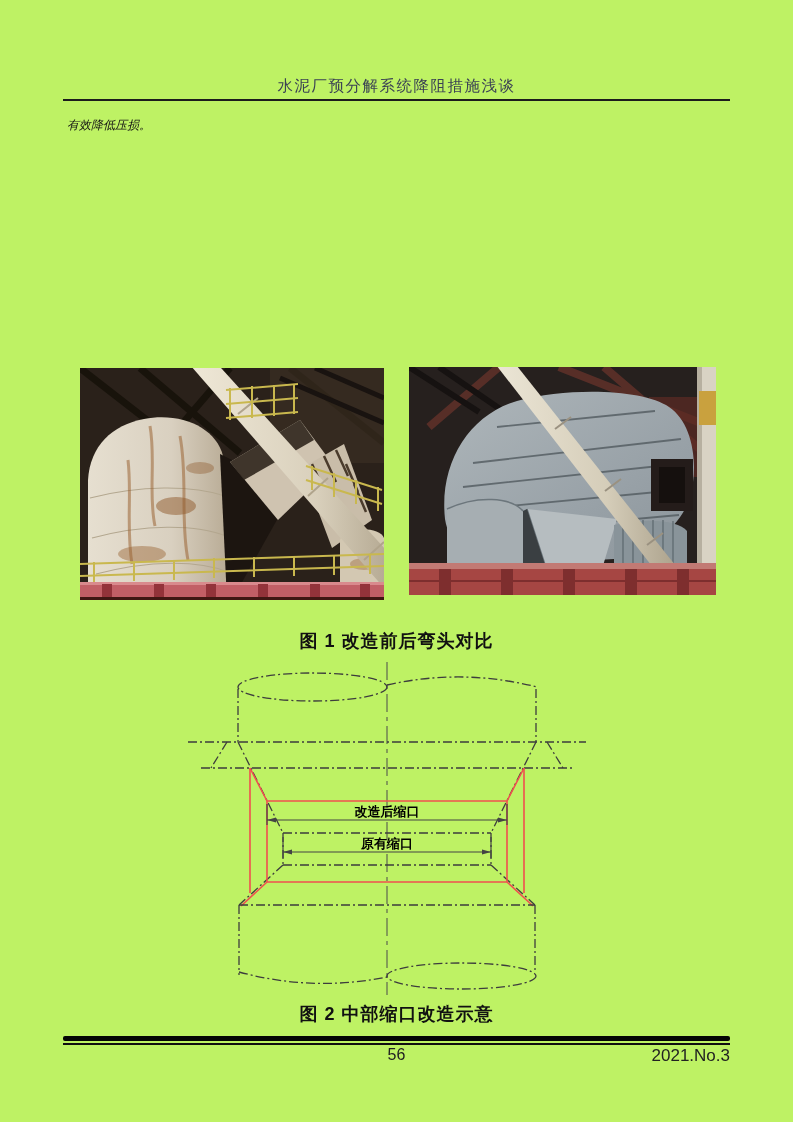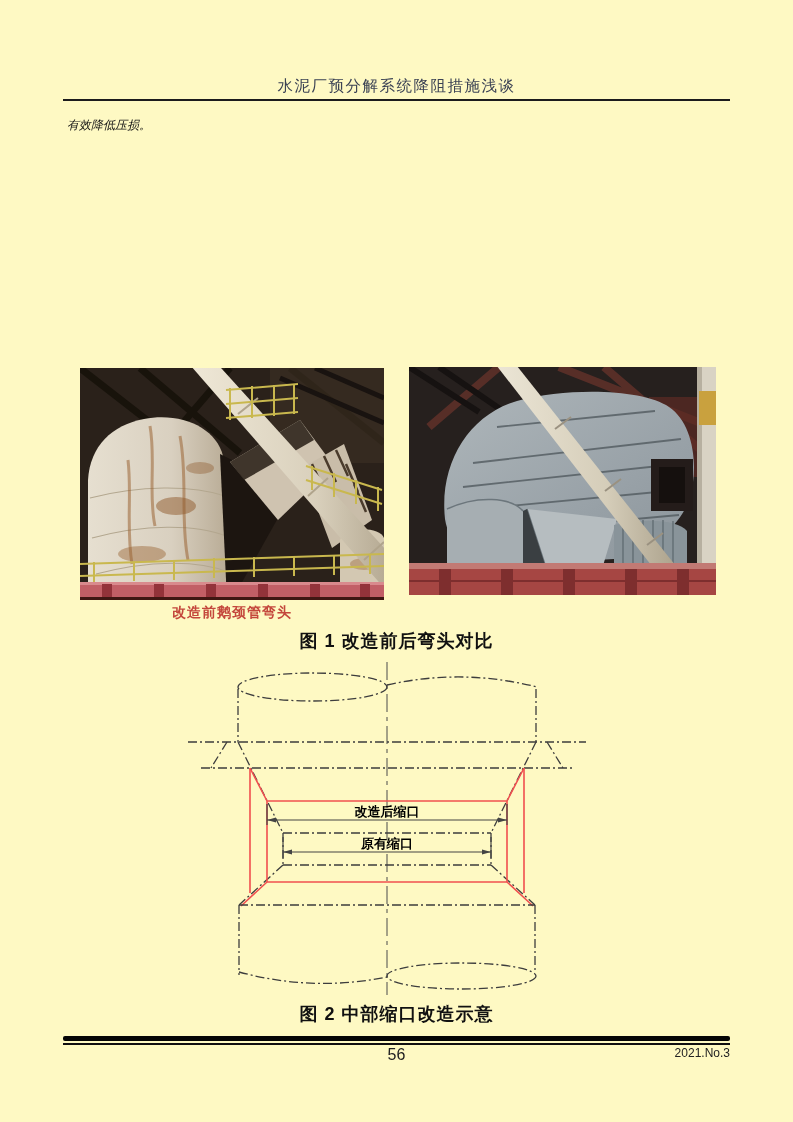--- a/index.html
+++ b/index.html
@@ -1,18 +1,18 @@
 <!DOCTYPE html>
 <html><head>
 <meta charset="utf-8">
 <style>
   html,body{margin:0;padding:0;background:#ffffff;}
   .page{
     position:relative;width:793px;height:1122px;margin:0 auto;
-    background:#fef9c3;overflow:hidden;
+    background:#bef264;overflow:hidden;
     font-family:"Liberation Serif","DejaVu Serif",serif;color:#141414;
   }
   
   .running-head{
     position:absolute;left:63px;top:76px;width:667px;text-align:center;
     font-size:15.5px;letter-spacing:1.5px;color:#3b4254;
   }
   .head-rule{position:absolute;left:63px;top:99px;width:667px;height:2px;background:#1c1c1c;}
   
   .bodytext{position:absolute;left:63px;top:103px;width:667px;}
@@ -54,21 +54,21 @@
   }
   
   .foot-bar{position:absolute;left:63px;top:1036px;width:667px;height:5px;background:#050505;border-radius:2px;}
   .foot-line{position:absolute;left:63px;top:1043px;width:667px;height:1.5px;background:#101010;}
   .foot-page{
     position:absolute;left:63px;top:1046px;width:667px;text-align:center;
     font-family:"Liberation Sans","DejaVu Sans",sans-serif;font-size:16px;color:#222;
   }
   .foot-issue{
     position:absolute;right:63px;top:1046px;
-    font-family:"Liberation Sans","DejaVu Sans",sans-serif;font-size:12px;color:#222;
+    font-family:"Liberation Sans","DejaVu Sans",sans-serif;font-size:17px;color:#222;
   }
 </style>
 </head>
 <body>
 
 <div class="page">
 
   <div class="running-head">水泥厂预分解系统降阻措施浅谈</div>
   <div class="head-rule"></div>
 
@@ -187,21 +187,20 @@
         <rect x="30" y="202" width="12" height="26"></rect>
           <rect x="92" y="202" width="12" height="26"></rect>
         <rect x="154" y="202" width="12" height="26"></rect>
           <rect x="216" y="202" width="12" height="26"></rect>
         <rect x="268" y="202" width="12" height="26"></rect>
       </g>
       <path d="M0,214 L307,214" stroke="#7e2e2e" stroke-width="2"></path>
     </svg>
   </div>
 
-  <div class="photo-cap cap-before">改造前鹅颈管弯头</div>
   <div class="fig-cap fig1-cap">图 1  改造前后弯头对比</div>
 
   <div class="diagram">
     <svg viewBox="0 0 667 352">
 
       <path class="cl" d="M334,0 L334,333"></path>
 
       <ellipse class="dd" cx="259.5" cy="25" rx="74.5" ry="14"></ellipse>
       <path class="dd" d="M334,23 Q409,6 484,25"></path>
 

